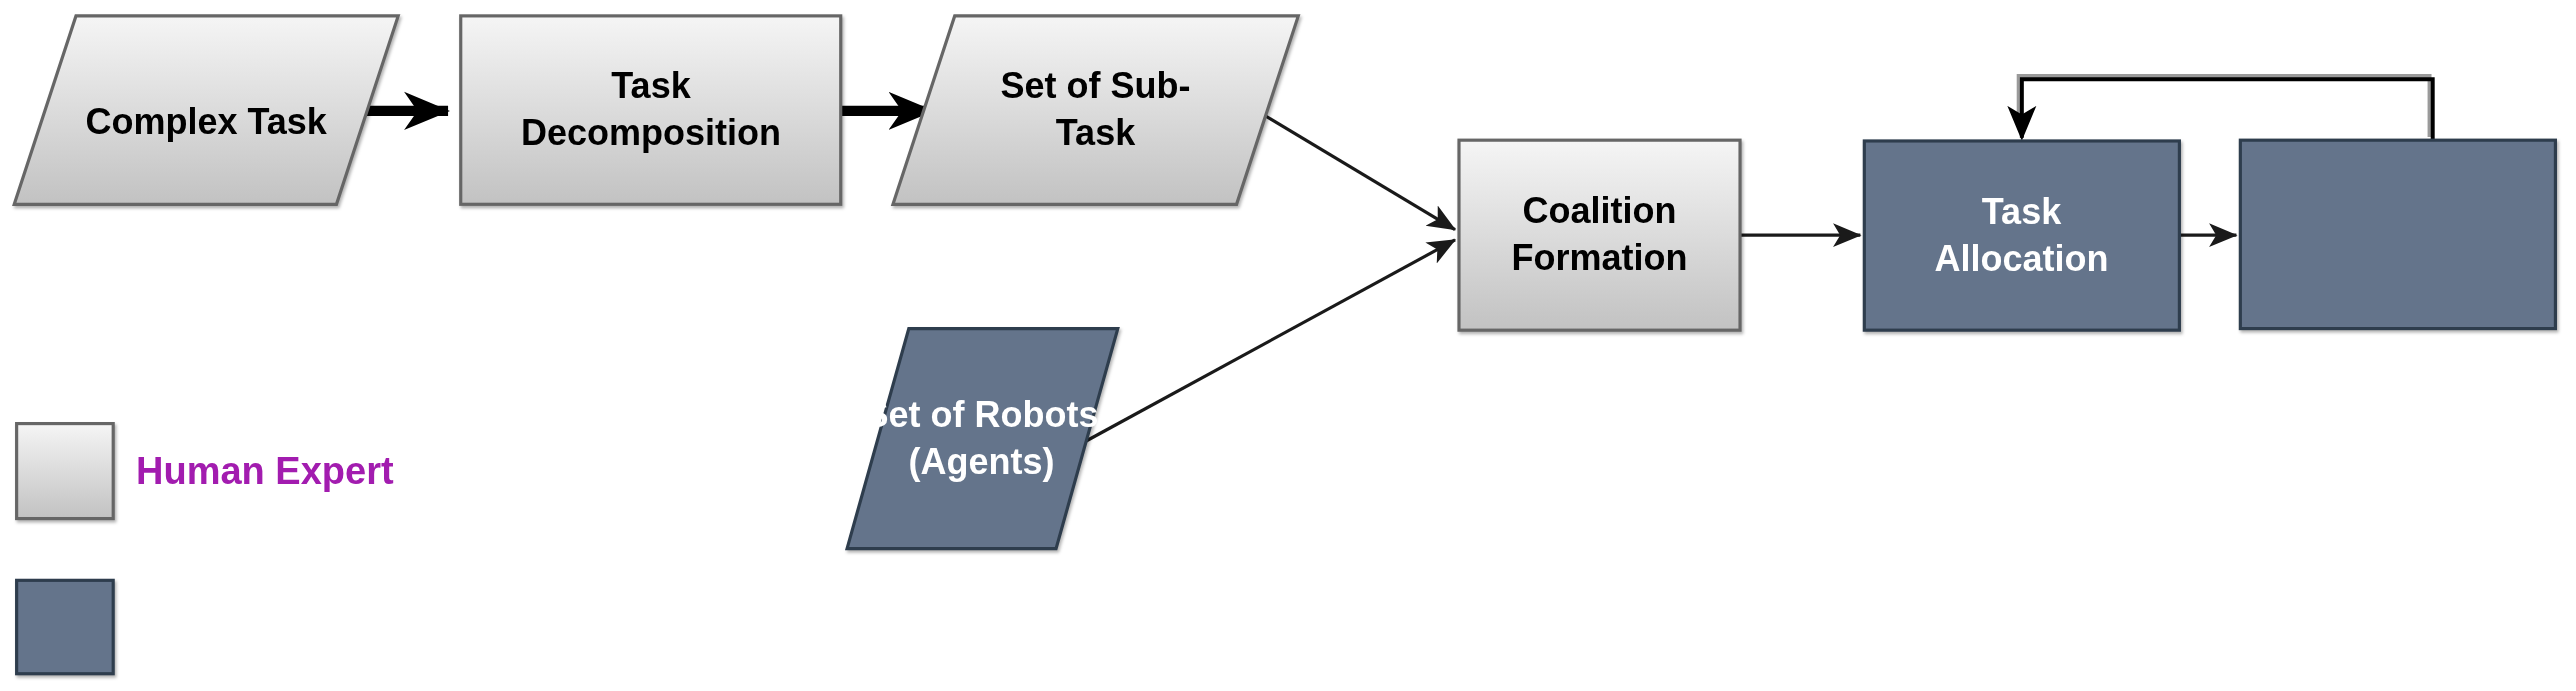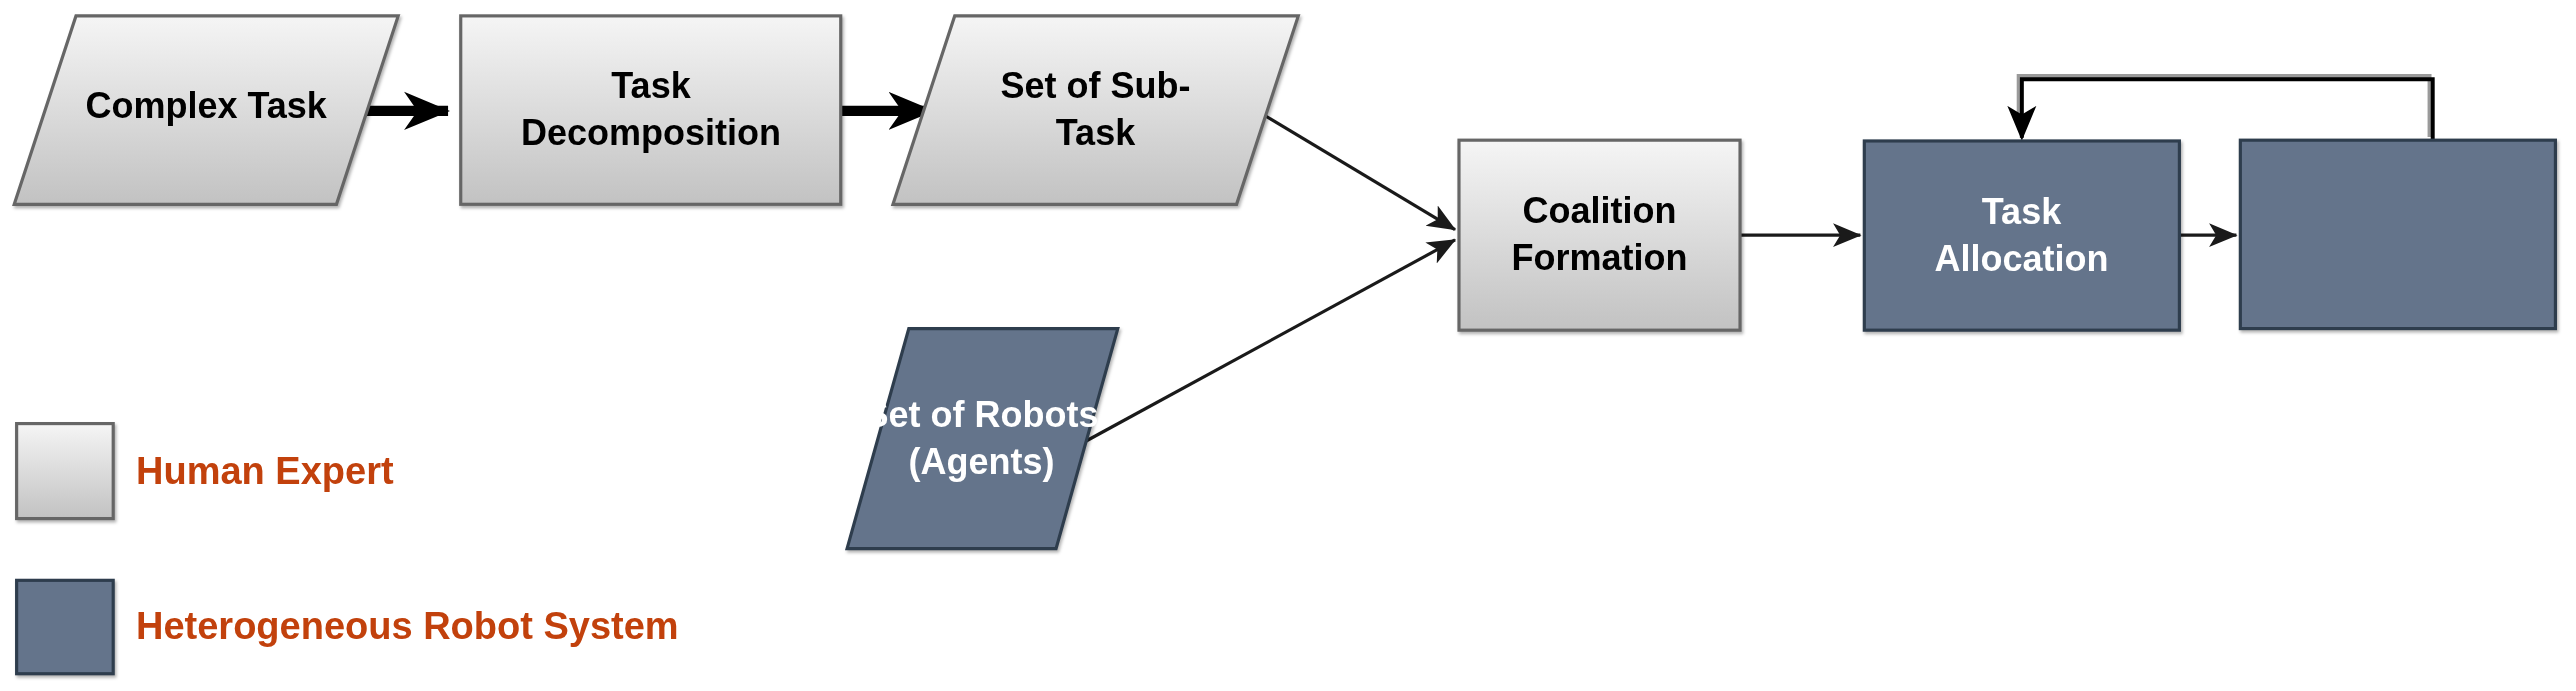--- a/index.html
+++ b/index.html
@@ -41,21 +41,21 @@
     color: #000000;
     pointer-events: none;
   }
   .node-label.on-robot { color: #ffffff; }
   .legend-label {
     position: absolute;
     display: flex;
     align-items: center;
     font-weight: bold;
     font-size: 38px;
-    color: #c2410c;
+    color: #a21caf;
     white-space: pre;
   }
 </style>
 </head>
 <body>
 
 <div id="canvas">
 
   <svg id="diagram-svg" viewBox="0 0 3254 874" xmlns="http://www.w3.org/2000/svg">
     <defs>
@@ -94,36 +94,35 @@
       <rect class="robot-shape" x="2355" y="178" width="398" height="239" fill="#64748b"></rect>
       <rect class="robot-shape" x="2830" y="177" width="398" height="238" fill="#64748b"></rect>
     </g>
 
     <g class="shape-group">
       <rect class="human-shape" fill="url(#gradLight)" x="21" y="535" width="122" height="120"></rect>
       <rect class="robot-shape" x="21" y="733" width="122" height="118" fill="#64748b"></rect>
     </g>
   </svg>
 
-  <div class="node-label" style="left:14.2px; top:12px; width:384px; height:188px;text-align:right;">Complex Task</div>
+  <div class="node-label" style="left:14.2px; top:28px; width:384px; height:188px;text-align:right;">Complex Task</div>
 
   <div class="node-label" style="left:461px; top:16px; width:380px; height:188px;">Task
 Decomposition</div>
 
   <div class="node-label" style="left:893px; top:16px; width:405px; height:188px;">Set of Sub-
 Task</div>
 
   <div class="node-label on-robot" style="left:839px; top:329px; width:285px; height:220px;">Set of Robots
 (Agents)</div>
 
   <div class="node-label" style="left:1459px; top:140px; width:281px; height:190px;">Coalition
 Formation</div>
 
   <div class="node-label on-robot" style="left:1864px; top:141px; width:315px; height:189px;">Task
 Allocation</div>
 
 
   <div class="legend-label" style="left:136px; top:424px; height:95px;">Human Expert</div>
 
-  <div class="legend-label" style="left:136px; top:580px; height:93px;">Heterogeneous Robot System</div>
 
 </div>
 
 
 </body></html>

